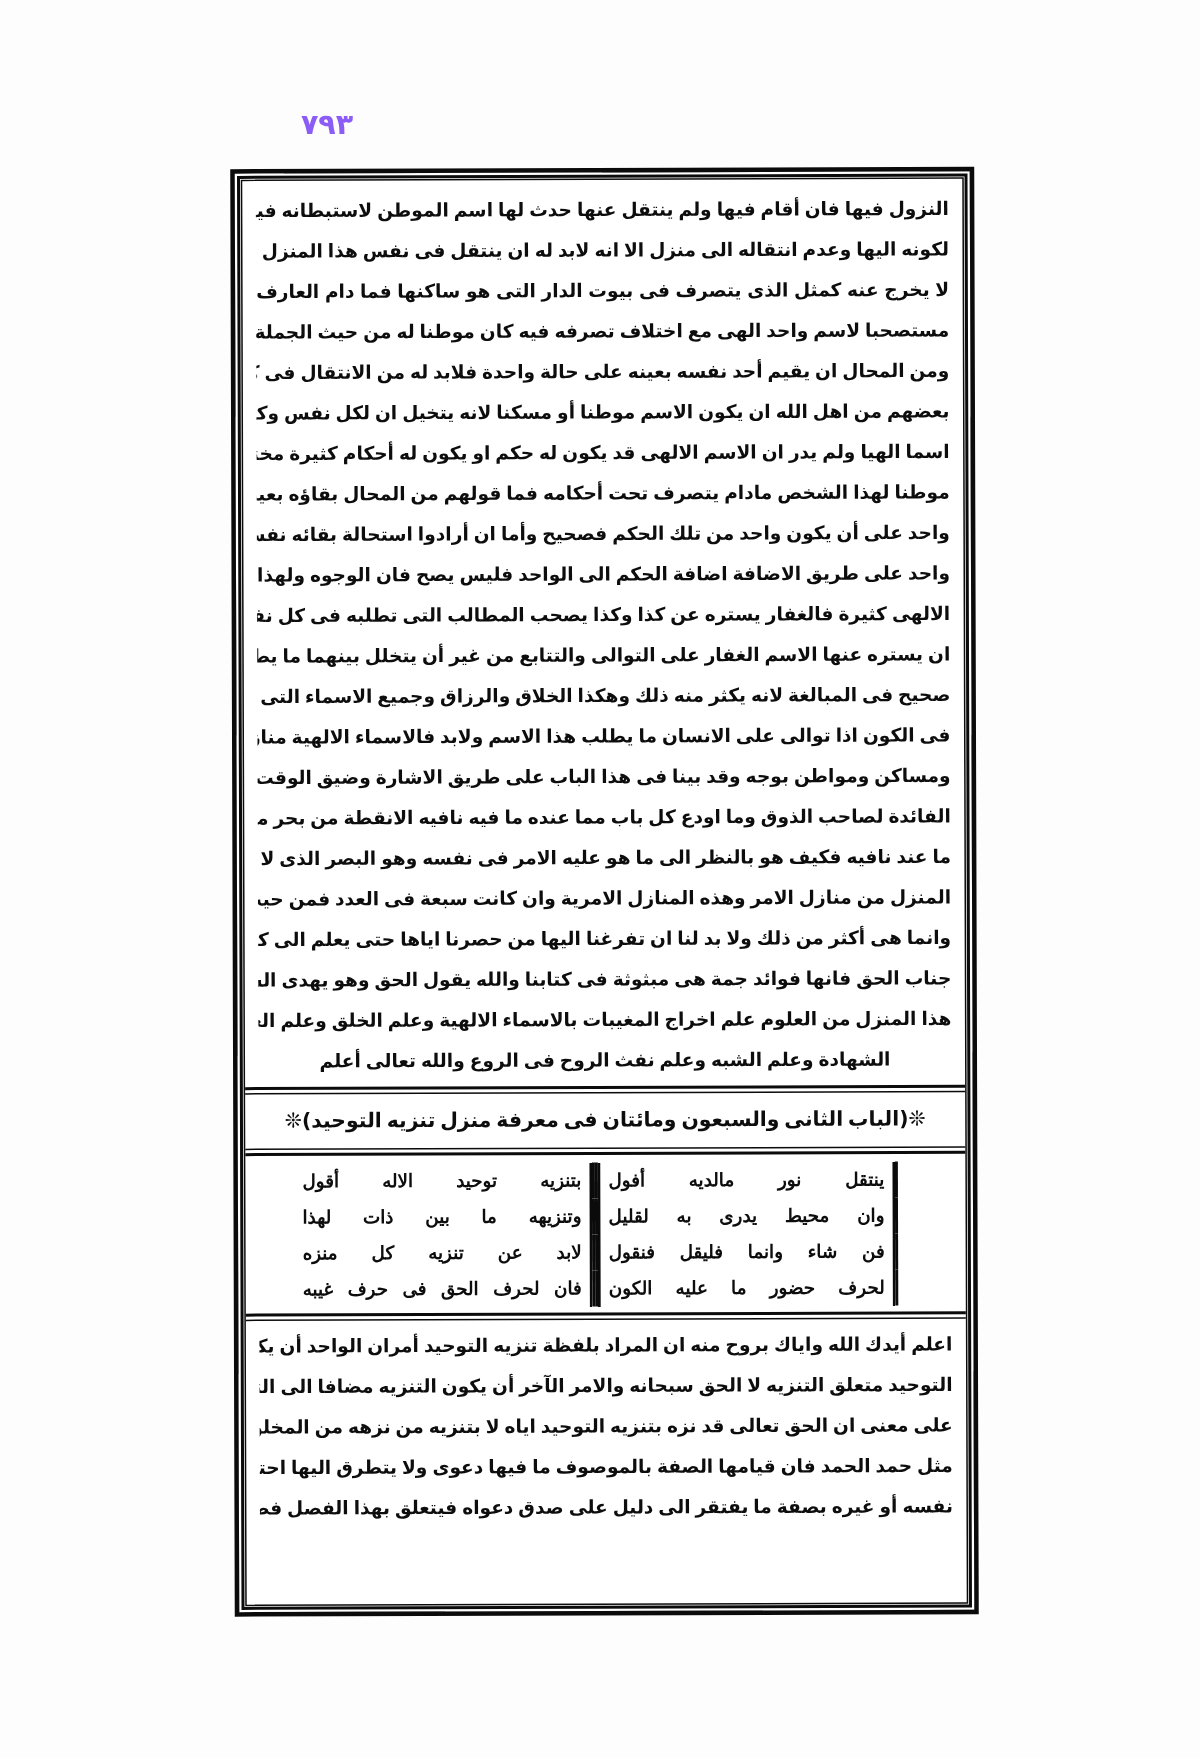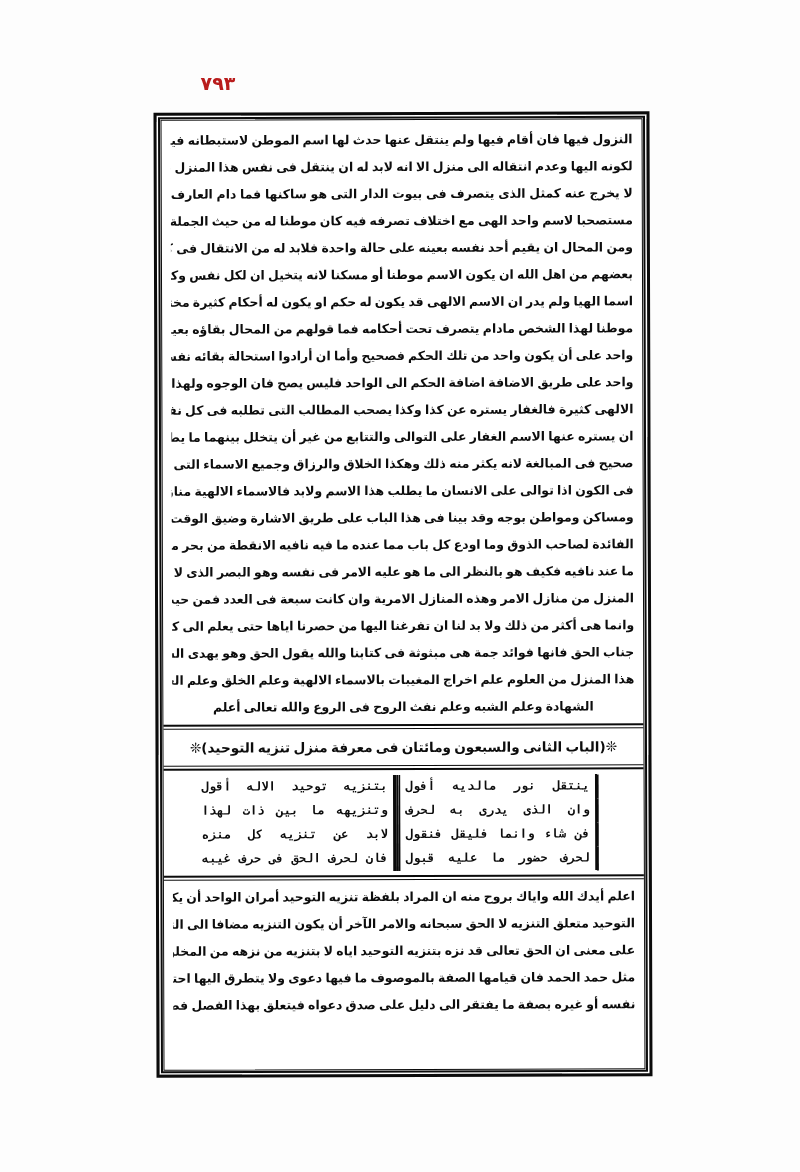--- a/index.html
+++ b/index.html
@@ -24,21 +24,21 @@
 
   
   #folio {
     position: absolute;
     top: 72px;
     left: 178px;
     width: 80px;
     text-align: center;
     font-size: 19px;
     font-weight: 700;
-    color: #b91c1c;
+    color: #8b5cf6;
     letter-spacing: 1px;
     direction: rtl;
     font-family: "DejaVu Sans", sans-serif;
   }
 
   
   #frame {
     position: absolute;
     left: 155px;
     top: 112px;
@@ -143,21 +143,21 @@
     line-height: 24px;
     font-weight: 700;
     color: #0d0d0d;
     direction: rtl;
     text-align: justify;
     text-align-last: justify;
     white-space: nowrap;
     overflow: hidden;
     letter-spacing: -0.4px;
     word-spacing: -1px;
-    font-family: Liberation Mono, monospace;
+    font-family: Liberation Serif, serif;
   }
   #poem-table td.col-right {
     border-right: 2.2px solid #0b0b0b;
     box-shadow: inset -4px 0 0 -2.4px #0b0b0b;
   }
   #poem-table td.col-left {
     border-right: 2.2px solid #0b0b0b;
     border-left: 2.2px solid #0b0b0b;
     box-shadow: inset -4px 0 0 -2.4px #0b0b0b, inset 4px 0 0 -2.4px #0b0b0b;
   }
@@ -224,29 +224,29 @@
       </div>
 
       <div id="poem-wrap">
         <table id="poem-table">
           <tbody>
             <tr>
               <td class="col-left">ينتقل نور مالديه أفول</td>
               <td class="col-right">بتنزيه توحيد الاله أقول</td>
             </tr>
             <tr>
-              <td class="col-left">وان الذى يدرى به لحرف</td>
+              <td class="col-left">وان محيط يدرى به لقليل</td>
               <td class="col-right">وتنزيهه ما بين ذات لهذا</td>
             </tr>
             <tr>
               <td class="col-left">فن شاء وانما فليقل فنقول</td>
               <td class="col-right">لابد عن تنزيه كل منزه</td>
             </tr>
             <tr>
-              <td class="col-left">لحرف حضور ما عليه قبول</td>
+              <td class="col-left">لحرف حضور ما عليه الكون</td>
               <td class="col-right">فان لحرف الحق فى حرف غيبه</td>
             </tr>
           </tbody>
         </table>
       </div>
 
       <div id="body-bottom" class="arabic">
         <span class="ln">اعلم أيدك الله واياك بروح منه ان المراد بلفظة تنزيه التوحيد أمران الواحد أن يكون</span>
         <span class="ln">التوحيد متعلق التنزيه لا الحق سبحانه والامر الآخر أن يكون التنزيه مضافا الى التوحيد</span>
         <span class="ln">على معنى ان الحق تعالى قد نزه بتنزيه التوحيد اياه لا بتنزيه من نزهه من المخلوقين بالتوحيد</span>

